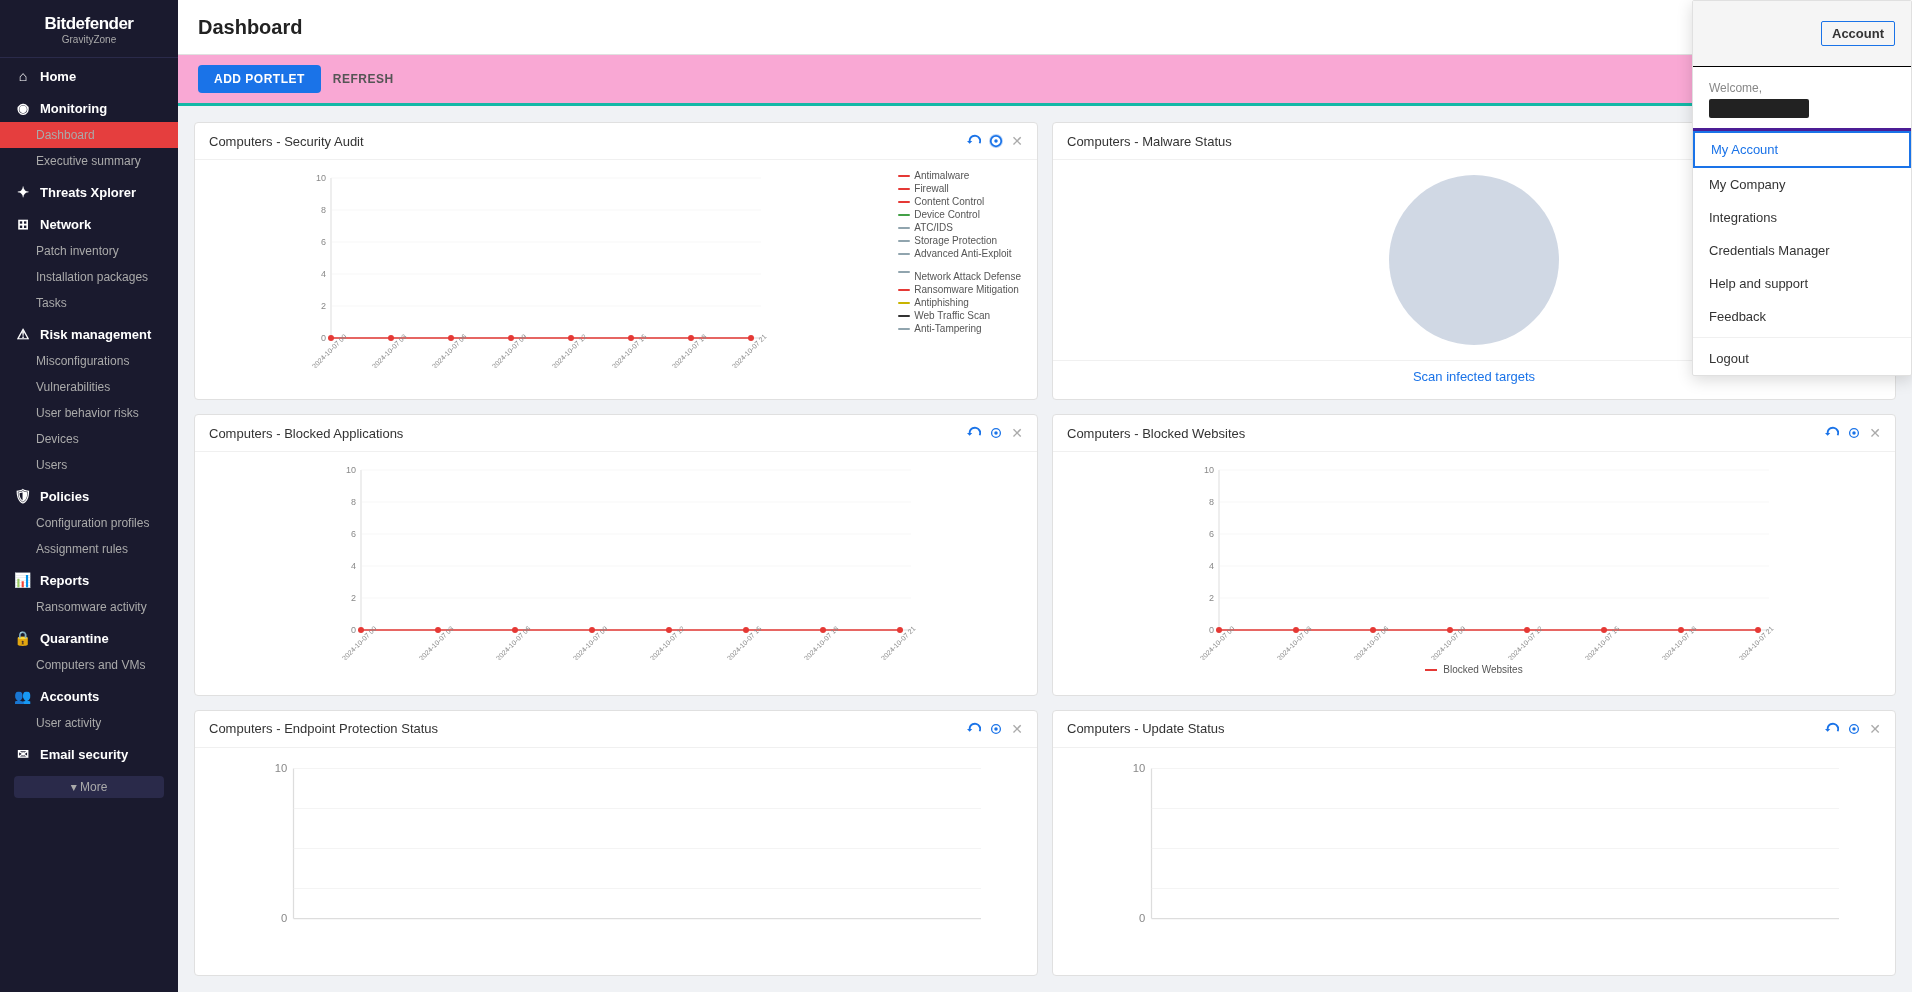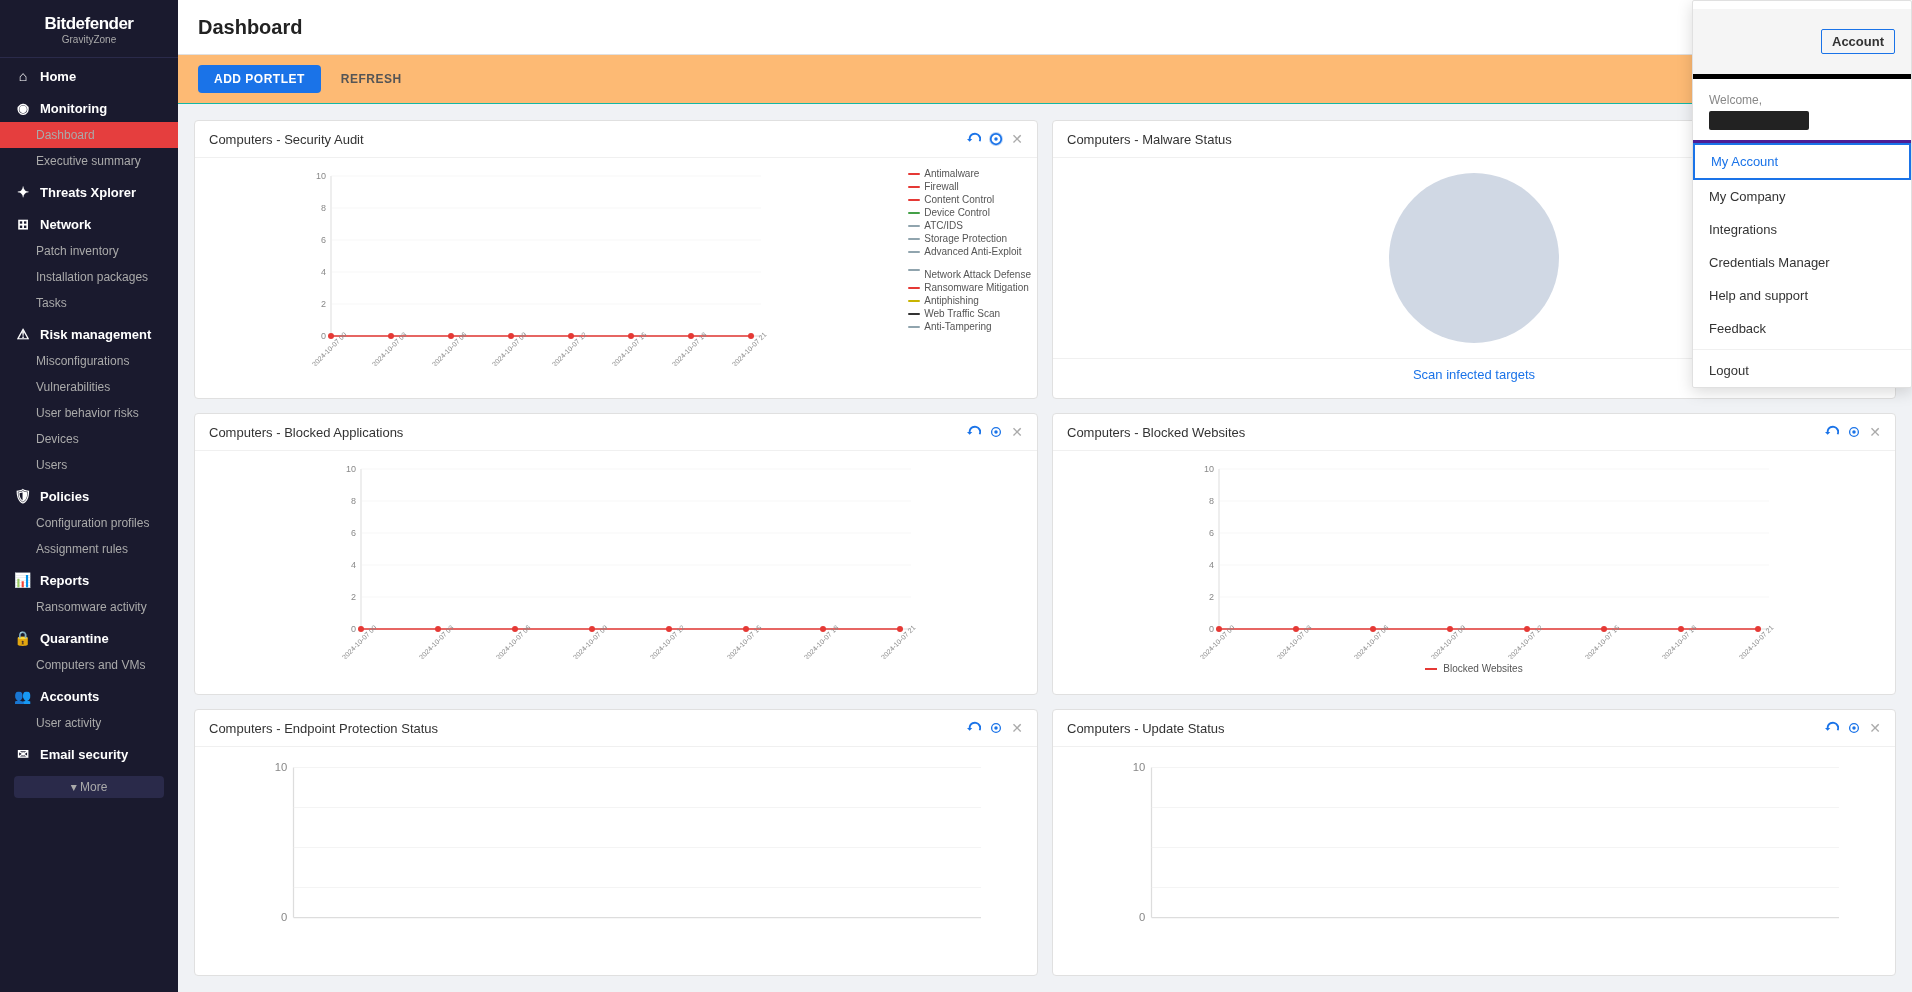--- a/index.html
+++ b/index.html
@@ -91,26 +91,26 @@
       display: flex; align-items: center; justify-content: center;
       cursor: pointer;
       color: #555;
       font-size: 16px;
       position: relative;
     }
     .header-icon-btn.active-user { background: #1a73e8; color: #fff; }
 
     
     .toolbar {
-      background: #fdba74;
+      background: #f9a8d4;
       padding: 10px 20px;
       display: flex;
       align-items: center;
-      gap: 20px;
-      border-bottom: 1px solid #14b8a6;
+      gap: 12px;
+      border-bottom: 3px solid #14b8a6;
     }
     .btn-add-portlet {
       background: #1a73e8;
       color: #fff;
       border: none;
       padding: 7px 16px;
       border-radius: 4px;
       cursor: pointer;
       font-size: 12px;
       font-weight: 600;
@@ -194,21 +194,21 @@
       position: relative;
     }
     .chart-svg {
       width: 100%;
       height: 100%;
     }
 
     
     .chart-legend {
       position: absolute;
-      right: 6px;
+      right: 16px;
       top: 10px;
       display: flex;
       flex-direction: column;
       gap: 2px;
       font-size: 10px;
       color: #555;
     }
     .legend-item {
       display: flex;
       align-items: center;
@@ -770,21 +770,21 @@
           </svg>
         </div>
       </div>
     </div>
 
   </div>
 </div>
 
 <div class="account-dropdown">
 
-  <div style="background:#f5f5f5; border-bottom:5px solid #000000; padding:20px 16px; display:flex; align-items:center; justify-content:flex-end;margin-top:8px;">
+  <div style="background:#f5f5f5; border-bottom:1px solid #000000; padding:20px 16px; display:flex; align-items:center; justify-content:flex-end;">
     <span style="font-size:13px; font-weight:600; color:#333; border:1px solid #1a73e8; padding:4px 10px; border-radius:2px;">Account</span>
   </div>
   <div class="dropdown-welcome">
     <div class="dropdown-welcome-text">Welcome,</div>
     <div class="dropdown-username">&nbsp;&nbsp;&nbsp;&nbsp;&nbsp;&nbsp;&nbsp;&nbsp;&nbsp;&nbsp;&nbsp;&nbsp;&nbsp;&nbsp;</div>
   </div>
   <div class="dropdown-item highlighted">My Account</div>
   <div class="dropdown-item">My Company</div>
   <div class="dropdown-item">Integrations</div>
   <div class="dropdown-item">Credentials Manager</div>

